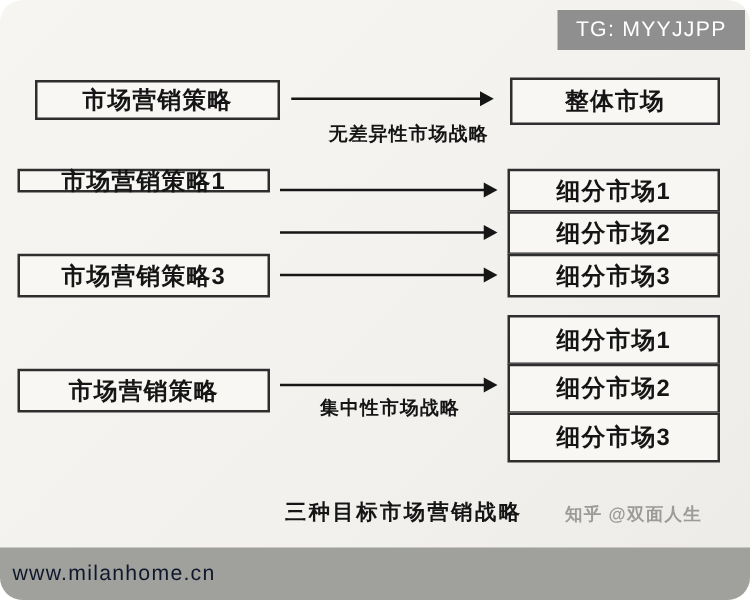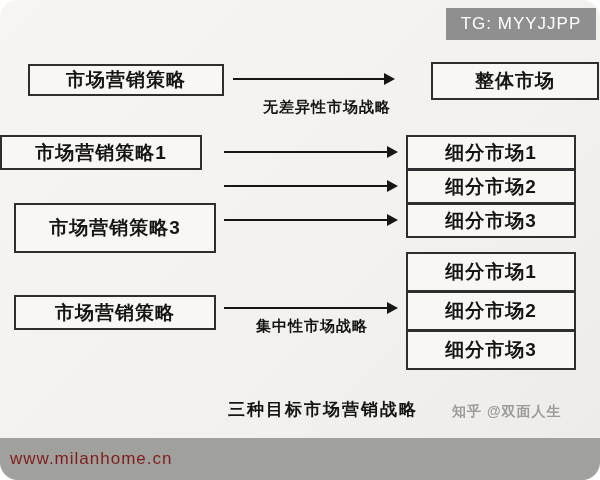--- a/index.html
+++ b/index.html
@@ -35,27 +35,27 @@
     border-left:11px solid #161616;
     border-top:6px solid transparent;
     border-bottom:6px solid transparent;
   }
   .flow-label{
     position:absolute;text-align:center;
     font-size:15px;font-weight:700;letter-spacing:1px;
   }
   
   .g1-left{left:28px;top:64px;width:196px;height:32px;}
-  .g1-right{left:408px;top:62px;width:168px;height:38px;margin-left:23px;}
+  .g1-right{left:408px;top:62px;width:168px;height:38px;}
   .a1{left:233px;top:78px;width:152px;}
   .l1{left:240px;top:98px;width:174px;}
   
-  .g2-left-0{left:0;top:135px;width:202px;height:35px;}
+  .g2-left-0{left:14px;top:135px;width:202px;height:19px;}
   .g2-left-1{left:14px;top:169px;width:202px;height:35px;}
-  .g2-left-2{left:14px;top:203px;width:202px;height:50px;}
+  .g2-left-2{left:14px;top:203px;width:202px;height:35px;}
   .g2-right-0{left:406px;top:135px;width:170px;height:35px;}
   .g2-right-1{left:406px;top:169px;width:170px;height:35px;}
   .g2-right-2{left:406px;top:203px;width:170px;height:35px;}
   .a2{left:224px;top:151px;width:164px;}
   .a3{left:224px;top:185px;width:164px;}
   .a4{left:224px;top:219px;width:164px;}
   .l2{left:232px;top:243px;width:160px;}
   
   .g3-right-0{left:406px;top:252px;width:170px;height:40px;}
   .g3-right-1{left:406px;top:291px;width:170px;height:40px;}
@@ -71,21 +71,21 @@
   .credit{
     position:absolute;left:452px;top:403px;width:140px;
     font-size:14px;color:#9b9b99;font-weight:700;letter-spacing:1px;
   }
   .bottom-bar{
     position:absolute;left:0;bottom:0;width:600px;height:42px;
     background:#a0a09d;
     display:flex;align-items:center;
   }
   .bottom-bar-text{
-    color:#7f1d1d;font-size:17px;padding-left:10px;letter-spacing:1px;
+    color:#0f172a;font-size:17px;padding-left:10px;letter-spacing:1px;
   }
 </style>
 </head>
 <body>
 
 <div class="page">
 
   <div class="tg-badge">TG: MYYJJPP</div>
 
   <div class="box g1-left">市场营销策略</div>

